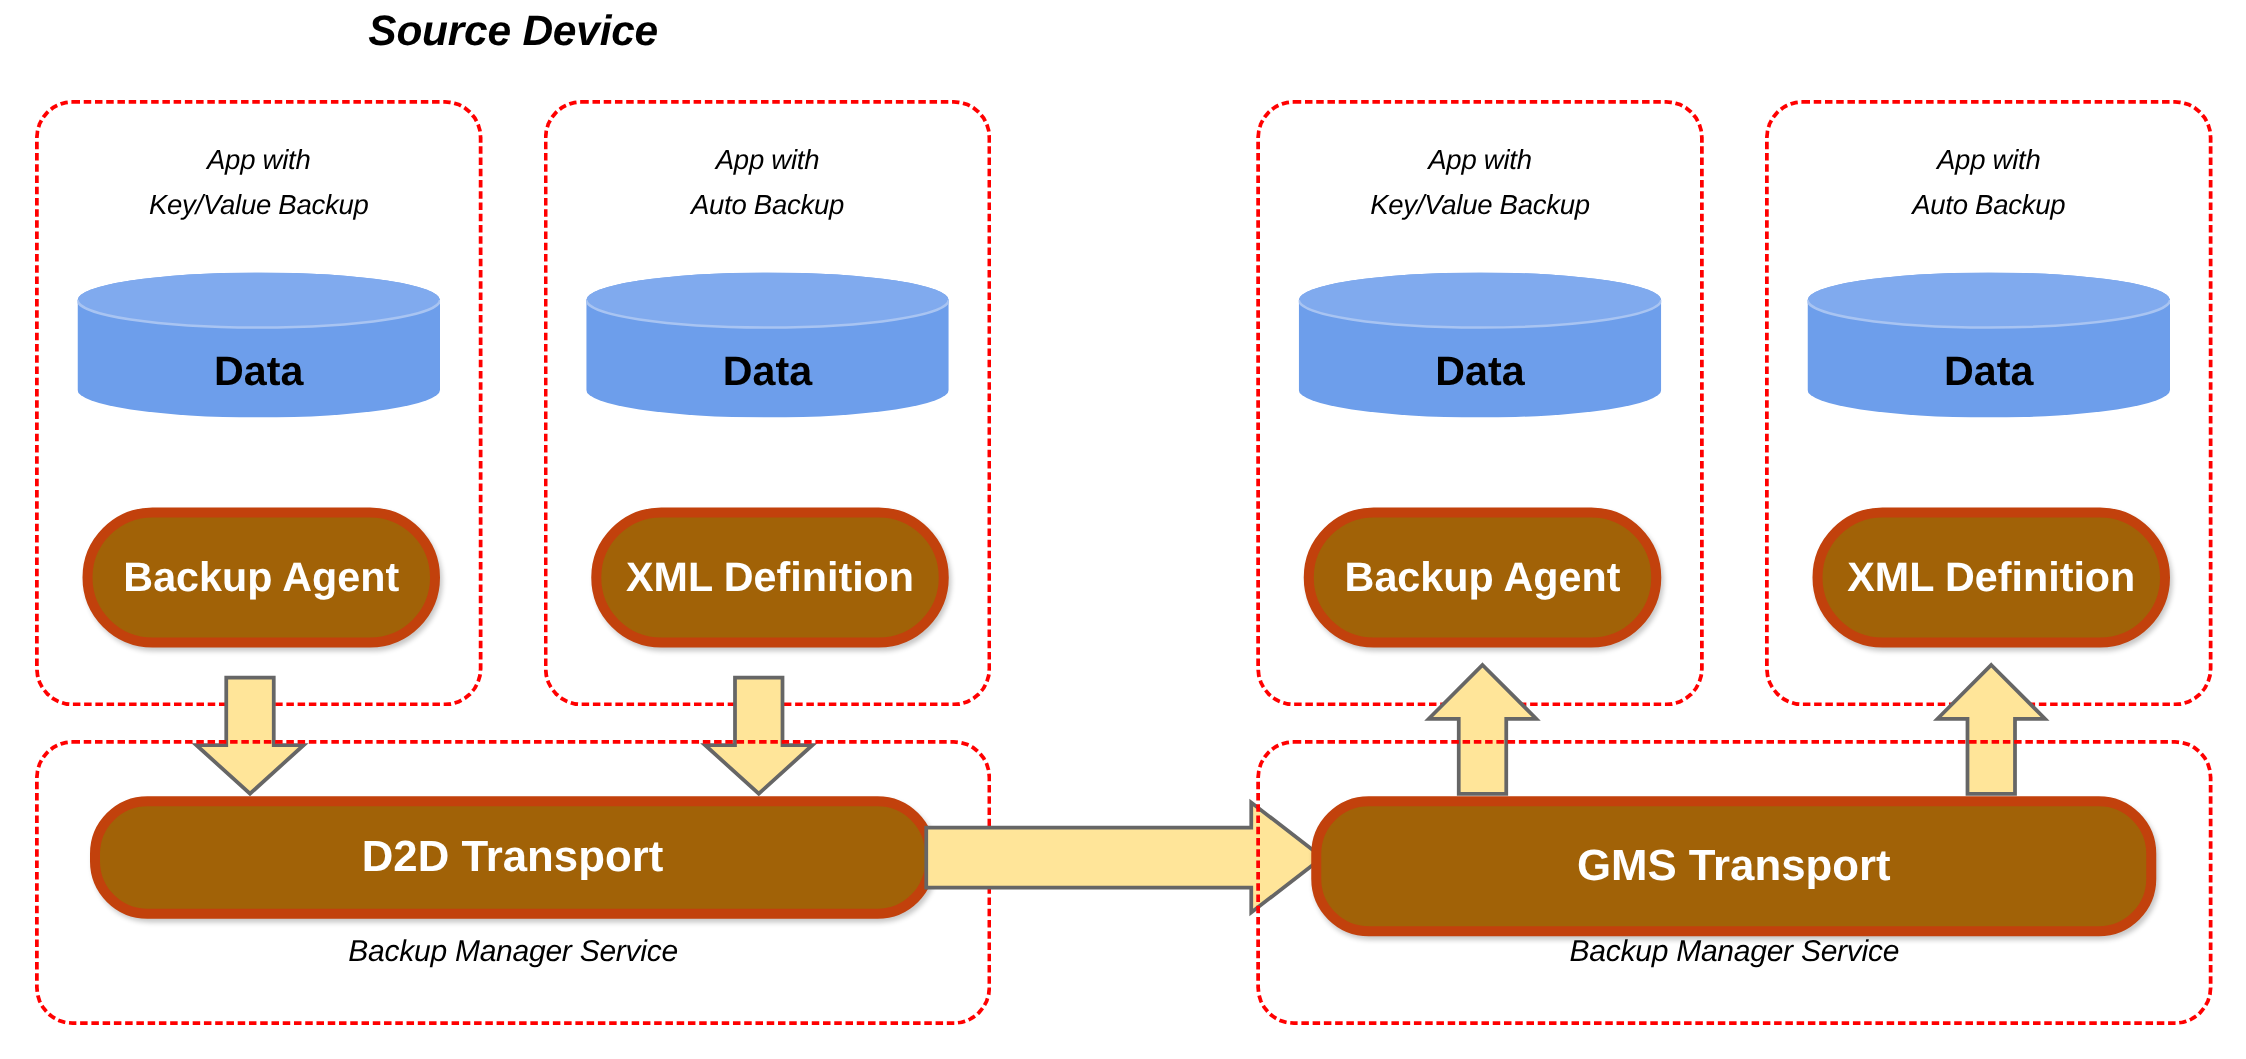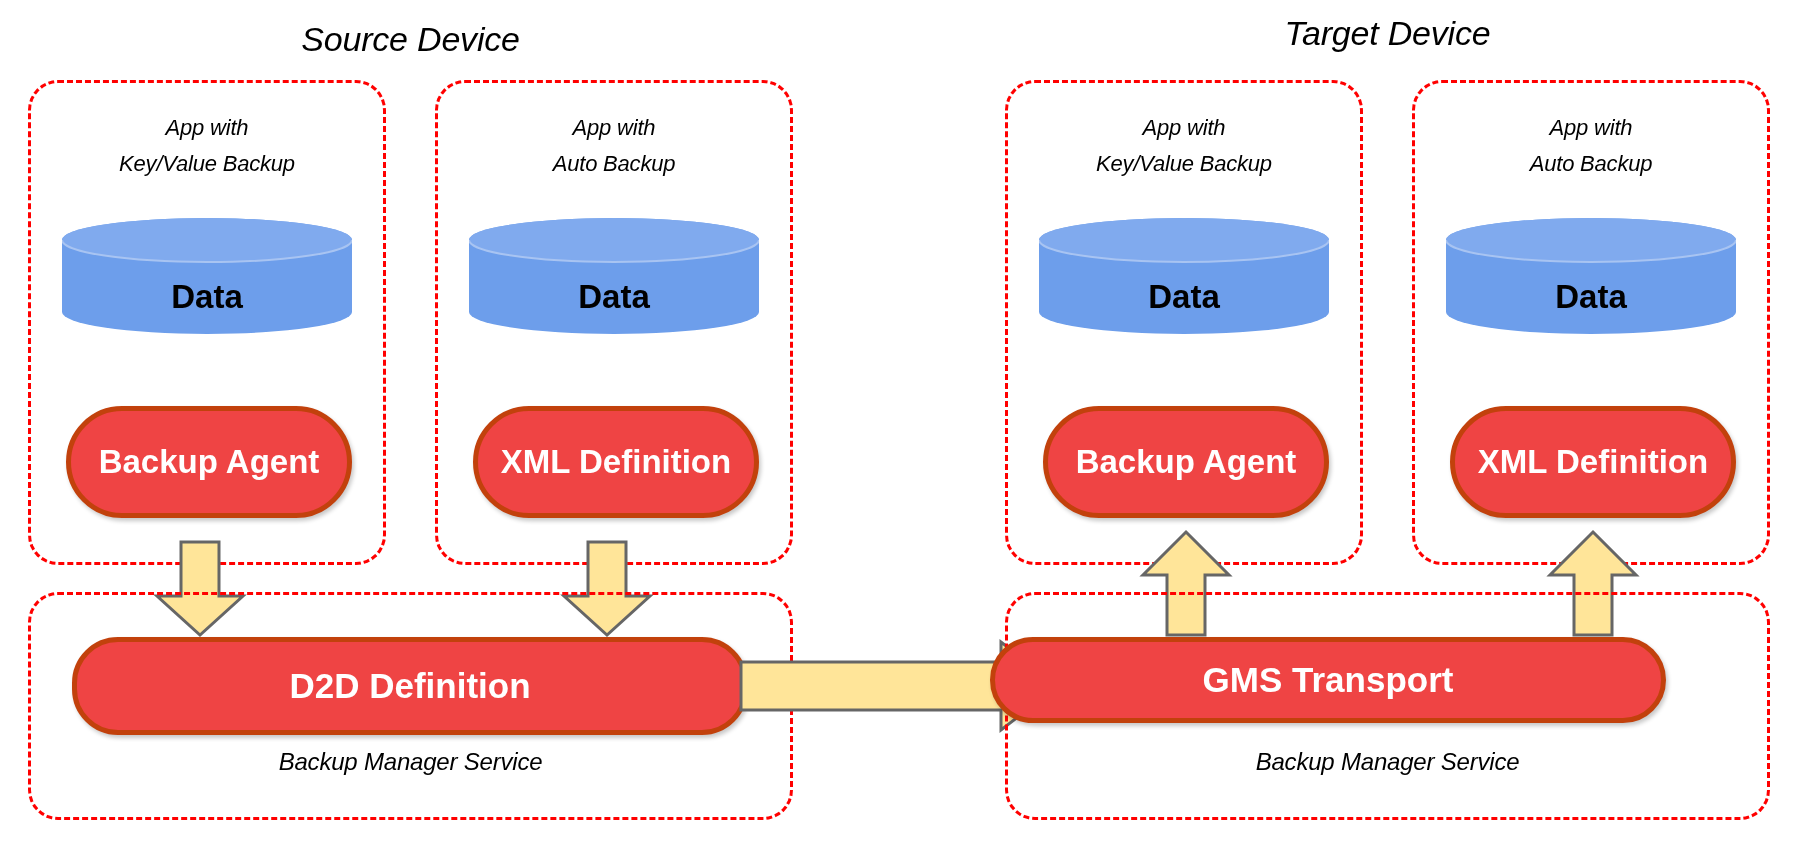--- a/index.html
+++ b/index.html
@@ -68,22 +68,22 @@
     text-align:center;
     font-weight:bold;
     font-size:33px;
     color:#000000;
     pointer-events:none;
   }
 
   
   .pill{
     position:absolute;
-    background:#ef4444;
-    border:5px solid #c2410c;
+    background:#a16207;
+    border:8px solid #c2410c;
     box-sizing:border-box;
     display:flex;
     align-items:center;
     justify-content:center;
     color:#ffffff;
     font-weight:bold;
     font-size:33px;
     box-shadow:2px 3px 4px rgba(0,0,0,0.22);
     white-space:nowrap;
   }
@@ -92,23 +92,22 @@
 
   
   .arrow{ position:absolute; }
   .arrow svg{ display:block; width:100%; height:100%; overflow:visible; }
 </style>
 </head>
 <body>
 
 <div id="stage">
 
-  <div class="device-title" style="left:28px;  top:20px; width:765px;">Source Device</div>
-
-  <div class="device-title" style="left:1005px; top:14px; width:765px;">Target Device</div>
+  <div class="device-title" style="left:28px;  top:6px; width:765px;font-weight:bold;">Source Device</div>
+
 
   <div class="dashed-box" style="left:28px; top:80px; width:358px; height:485px;"></div>
 
   <div class="app-label" style="left:28px; top:110px; width:358px;">App with
 Key/Value Backup</div>
 
   <div class="cylinder" style="left:62px; top:218px; width:290px; height:116px;">
     <svg viewBox="0 0 290 116" preserveAspectRatio="none">
       <path d="M0,22 a145,22 0 0 1 290,0 L290,94 a145,22 0 0 1 -290,0 Z" fill="#6D9EEB"></path>
       <ellipse cx="145" cy="22" rx="145" ry="22" fill="#80AAEE"></ellipse>
@@ -142,21 +141,21 @@
   <div class="pill small" style="left:473px; top:406px; width:286px; height:112px;">XML Definition</div>
 
   <div class="arrow" style="left:563px; top:541px; width:88px; height:95px;">
     <svg viewBox="0 0 88 95" preserveAspectRatio="none">
       <polygon points="25,1 63,1 63,55 87,55 44,94 1,55 25,55" fill="#FFE599" stroke="#666666" stroke-width="3" stroke-linejoin="miter"></polygon>
     </svg>
   </div>
 
   <div class="dashed-box" style="left:28px; top:592px; width:765px; height:228px;"></div>
 
-  <div class="pill transport" style="left:72px; top:637px; width:676px; height:98px;">D2D Definition</div>
+  <div class="pill transport" style="left:72px; top:637px; width:676px; height:98px;">D2D Transport</div>
 
   <div class="service-label" style="left:28px; top:748px; width:765px;">Backup Manager Service</div>
 
   <div class="arrow" style="left:740px; top:641px; width:320px; height:90px;">
     <svg viewBox="0 0 320 90" preserveAspectRatio="none">
       <polygon points="1,21 261,21 261,1 318,45 261,89 261,69 1,69" fill="#FFE599" stroke="#666666" stroke-width="3" stroke-linejoin="miter"></polygon>
     </svg>
   </div>
 
   <div class="dashed-box" style="left:1005px; top:80px; width:358px; height:485px;"></div>
@@ -198,17 +197,17 @@
   <div class="pill small" style="left:1450px; top:406px; width:286px; height:112px;">XML Definition</div>
 
   <div class="arrow" style="left:1549px; top:531px; width:88px; height:105px;">
     <svg viewBox="0 0 88 105" preserveAspectRatio="none">
       <polygon points="44,1 87,44 63,44 63,104 25,104 25,44 1,44" fill="#FFE599" stroke="#666666" stroke-width="3" stroke-linejoin="miter"></polygon>
     </svg>
   </div>
 
   <div class="dashed-box" style="left:1005px; top:592px; width:765px; height:228px;"></div>
 
-  <div class="pill transport" style="left:990px; top:637px; width:676px; height:86px;">GMS Transport</div>
+  <div class="pill transport" style="left:1049px; top:637px; width:676px; height:112px;">GMS Transport</div>
 
   <div class="service-label" style="left:1005px; top:748px; width:765px;">Backup Manager Service</div>
 
 </div>
 
 </body></html>

